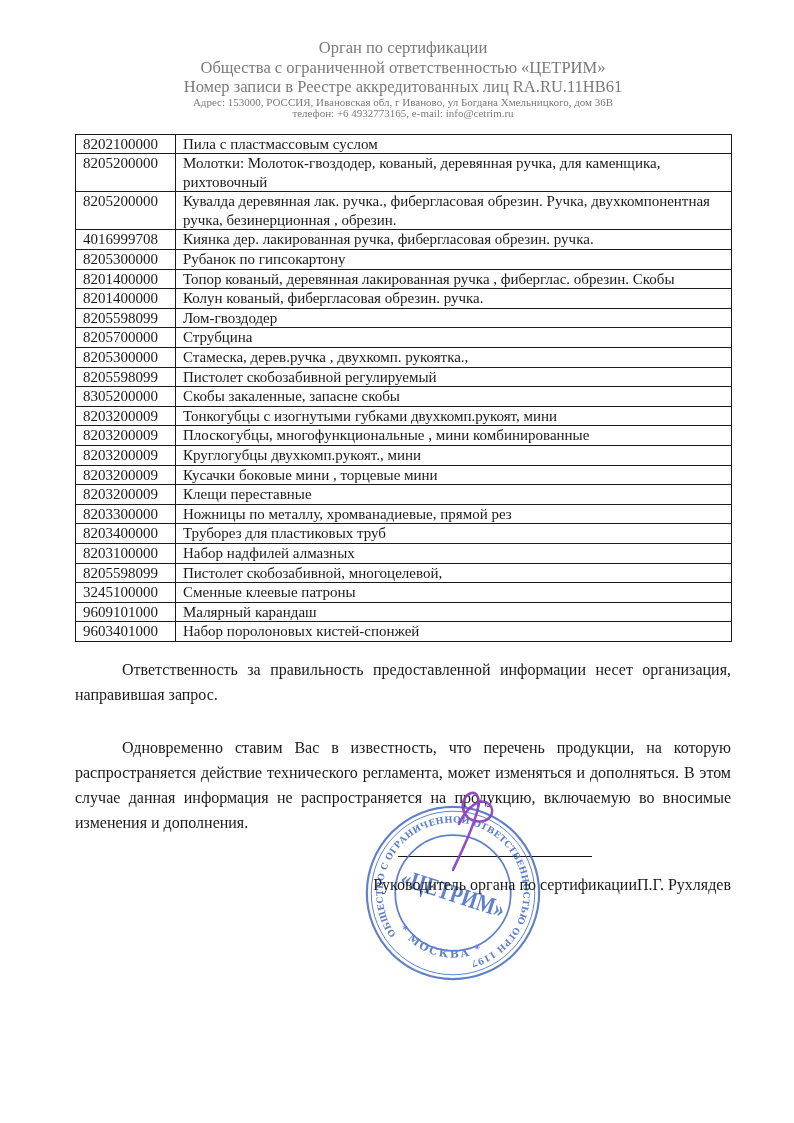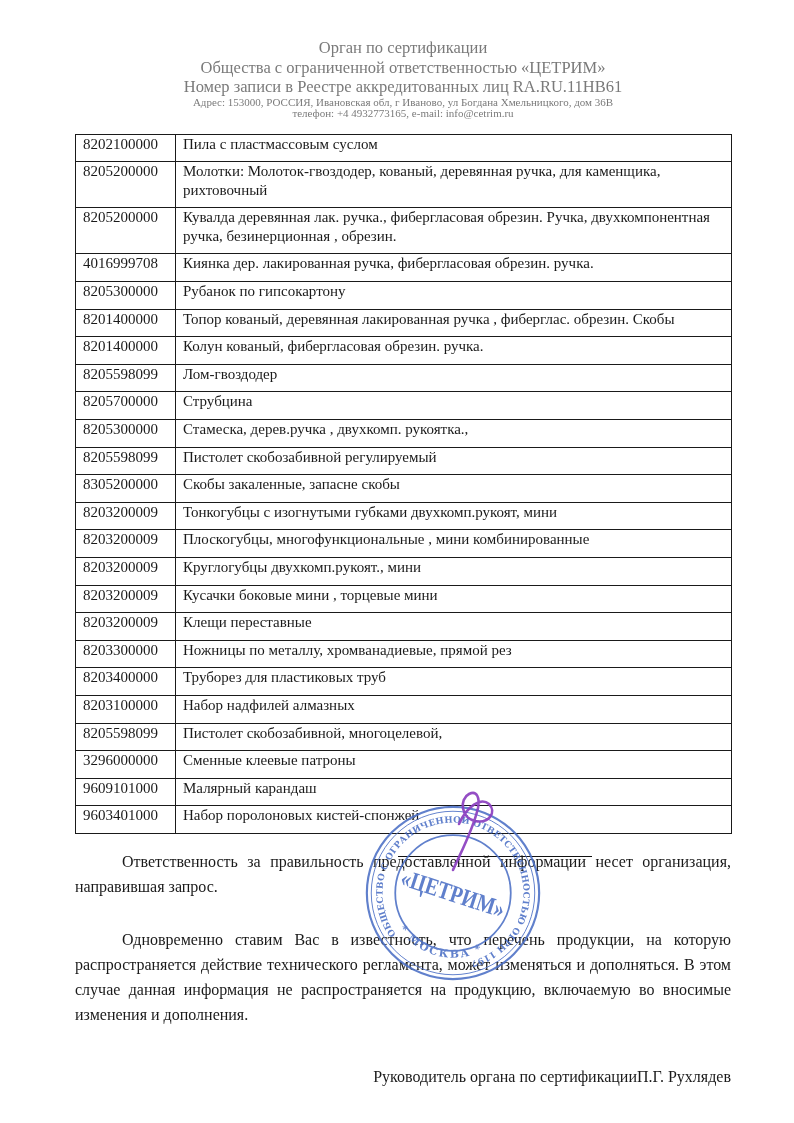--- a/index.html
+++ b/index.html
@@ -28,21 +28,21 @@
     border-collapse: collapse;
     width: 656px;
     margin-top: 14px;
     table-layout: fixed;
   }
   table.products td {
     border: 1px solid #1a1a1a;
     font-size: 15px;
     line-height: 18.6px;
     vertical-align: top;
-    padding: 0 4px 8px 7px;
+    padding: 0 4px 0 7px;
   }
   table.products td.code-cell  { width: 100px; }
   table.products td.desc-cell  { width: 556px; }
   
   p.para {
     font-size: 16px;
     line-height: 25px;
     text-align: justify;
     text-indent: 47px;
   }
@@ -107,21 +107,21 @@
 </head>
 <body>
 
 <div class="page">
 
   <div class="doc-header">
     <div class="h-main">Орган по сертификации</div>
     <div class="h-main">Общества с ограниченной ответственностью «ЦЕТРИМ»</div>
     <div class="h-main">Номер записи в Реестре аккредитованных лиц RA.RU.11НВ61</div>
     <div class="h-sub">Адрес: 153000, РОССИЯ, Ивановская обл, г Иваново, ул Богдана Хмельницкого, дом 36В</div>
-    <div class="h-sub">телефон: +4 4932773165, e-mail: info@cetrim.ru</div>
+    <div class="h-sub">телефон: +6 4932773165, e-mail: info@cetrim.ru</div>
   </div>
 
   <table class="products">
     <tbody>
         <tr>
           <td class="code-cell">8202100000</td>
           <td class="desc-cell">Пила с пластмассовым суслом</td>
         </tr>
         <tr>
           <td class="code-cell">8205200000</td>
@@ -197,21 +197,21 @@
         </tr>
         <tr>
           <td class="code-cell">8203100000</td>
           <td class="desc-cell">Набор надфилей алмазных</td>
         </tr>
         <tr>
           <td class="code-cell">8205598099</td>
           <td class="desc-cell">Пистолет скобозабивной, многоцелевой,</td>
         </tr>
         <tr>
-          <td class="code-cell">3296000000</td>
+          <td class="code-cell">3245100000</td>
           <td class="desc-cell">Сменные клеевые патроны</td>
         </tr>
         <tr>
           <td class="code-cell">9609101000</td>
           <td class="desc-cell">Малярный карандаш</td>
         </tr>
         <tr>
           <td class="code-cell">9603401000</td>
           <td class="desc-cell">Набор поролоновых кистей-спонжей</td>
         </tr>

